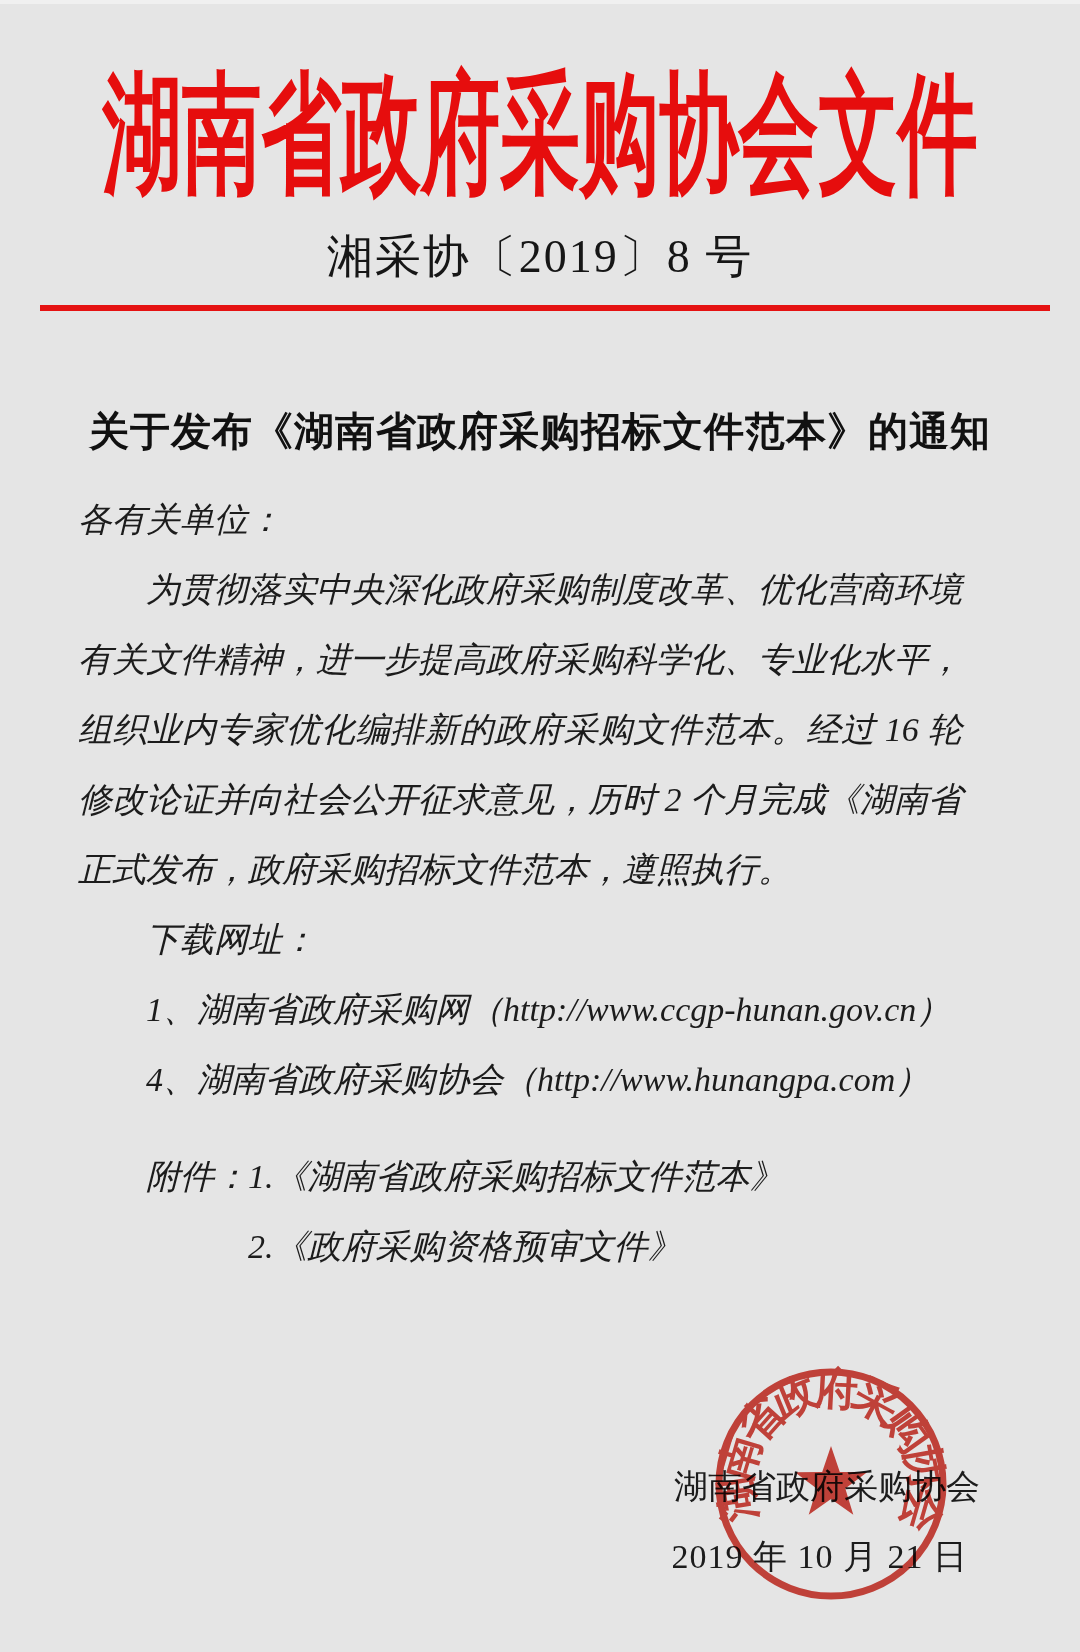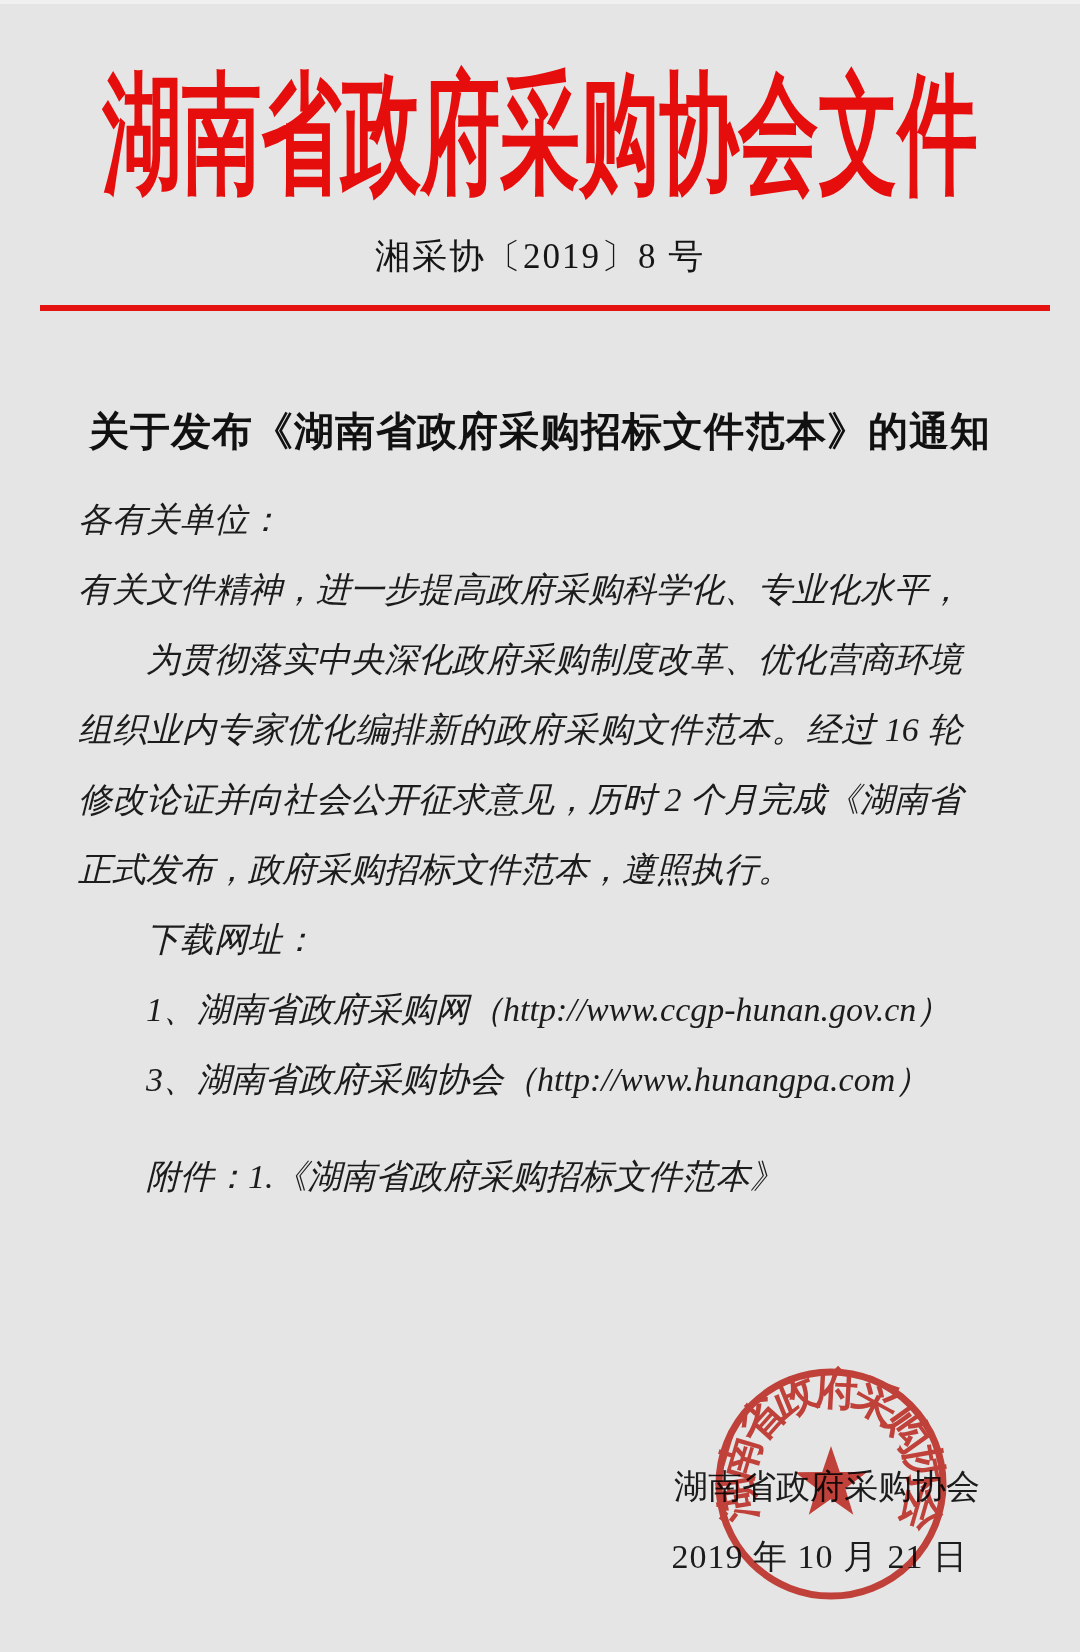--- a/index.html
+++ b/index.html
@@ -27,21 +27,21 @@
     font-size:82px;font-weight:bold;
     color:var(--header-red);
     white-space:nowrap;
     transform:scale(0.97,1.6);
     transform-origin:center center;
     letter-spacing:0px;
   }
   .doc-number{
     position:absolute;top:233px;left:0;right:0;
     text-align:center;
-    font-size:35px;line-height:48px;
+    font-size:46px;line-height:48px;
     color:#161616;
     letter-spacing:2px;
   }
   .red-divider{
     position:absolute;top:305px;left:40px;width:1010px;height:6px;
     background:var(--line-red);
   }
   .notice-title{
     position:absolute;top:364px;left:0;right:0;
     text-align:center;
@@ -106,29 +106,30 @@
   </div>
 
   <div class="doc-number">湘采协〔2019〕8 号</div>
 
   <div class="red-divider"></div>
 
   <div class="notice-title">关于发布《湖南省政府采购招标文件范本》的通知</div>
 
   <div class="body-text">
     <div class="line">各有关单位：</div>
+    <div class="line jl indent1">为贯彻落实中央深化政府采购制度改革、优化营商环境</div>
     <div class="line jl">有关文件精神，进一步提高政府采购科学化、专业化水平，</div>
-    <div class="line jl indent1">为贯彻落实中央深化政府采购制度改革、优化营商环境</div>
     <div class="line jl">组织业内专家优化编排新的政府采购文件范本。经过 16 轮</div>
     <div class="line jl">修改论证并向社会公开征求意见，历时 2 个月完成《湖南省</div>
     <div class="line">正式发布，政府采购招标文件范本，遵照执行。</div>
     <div class="line dl-label">下载网址：</div>
     <div class="line dl-row">1、湖南省政府采购网（http://www.ccgp-hunan.gov.cn）</div>
-    <div class="line dl-row">3、湖南省政府采购协会（http://www.hunangpa.com）</div>
+    <div class="line dl-row">4、湖南省政府采购协会（http://www.hunangpa.com）</div>
     <div class="line attach-row"><span class="dl-label" style="padding-left:68px">附件：</span><span>1.《湖南省政府采购招标文件范本》</span></div>
+    <div class="line attach-item2">2.《政府采购资格预审文件》</div>
   </div>
 
   <div class="sig-org">湖南省政府采购协会</div>
   <div class="sig-date">2019 年 10 月 21 日</div>
 
   <div class="seal">
     <svg viewBox="0 0 244 244" xmlns="http://www.w3.org/2000/svg">
       <circle cx="122" cy="122" r="112" fill="none" stroke="var(--seal-red)" stroke-width="7"></circle>
       <path id="sealArc" d="M 49.5 155.8 A 80 80 0 1 1 194.5 155.8" fill="none"></path>
       <text class="arc-text">

